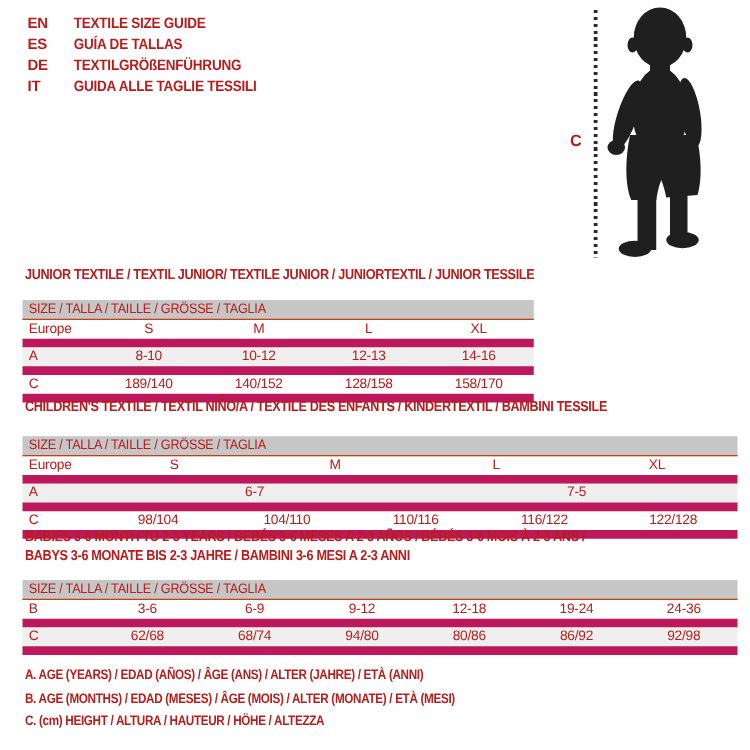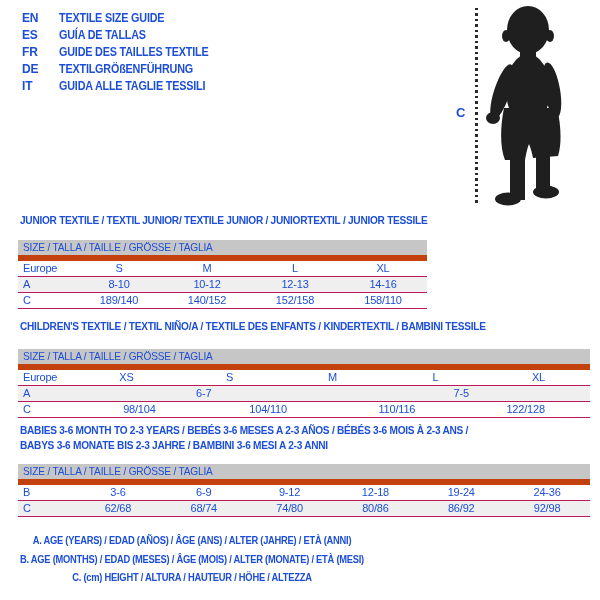--- a/index.html
+++ b/index.html
@@ -1,18 +1,18 @@
 <!DOCTYPE html>
 <html><head>
 <meta charset="utf-8">
 <style>
   html,body{margin:0;padding:0;background:#ffffff;}
   .page{
     position:relative;width:600px;height:600px;background:#ffffff;overflow:hidden;
-    font-family:"Liberation Sans","DejaVu Sans",sans-serif;color:#1d4ed8;
+    font-family:"Liberation Sans","DejaVu Sans",sans-serif;color:#b91c1c;
   }
   
   .lang-list{position:absolute;left:22px;top:9px;}
   .lang-row{display:flex;height:17px;align-items:center;}
   .lang-code{width:37px;font-weight:bold;font-size:12px;letter-spacing:-0.2px;flex:0 0 37px;}
   .lang-label{font-weight:bold;font-size:12px;letter-spacing:-0.2px;transform:scaleX(0.9);transform-origin:left center;white-space:nowrap;}
   
   .figure-label{position:absolute;left:456px;top:105px;font-weight:bold;font-size:13px;}
   .dash-line{
     position:absolute;left:475px;top:8px;width:2.5px;height:198px;
@@ -26,51 +26,47 @@
   .pos-children-title{left:20px;top:319px;}
   .pos-babies-title{left:20px;top:423px;}
   
   .tbl{position:absolute;font-size:11px;letter-spacing:-0.2px;}
   .cols5{width:409px;}
   .cols6{width:572px;}
   .cols7{width:572px;}
   .pos-junior-table{left:18px;top:240px;}
   .pos-children-table{left:18px;top:349px;}
   .pos-babies-table{left:18px;top:464px;}
-  .tbl-row{display:flex;height:15px;line-height:15px;border-bottom:1px solid #be185d;}
+  .tbl-row{display:flex;height:15px;line-height:15px;border-bottom:7px solid #be185d;}
   .tbl-row:nth-child(odd){background:#efefef;}
   .tbl-head{
-    height:15px;line-height:15px;background:#c6c6c6;border-bottom:6px solid #c2410c;
+    height:15px;line-height:15px;background:#c6c6c6;border-bottom:1px solid #c2410c;
     padding-left:5px;white-space:nowrap;overflow:hidden;
   }
   .head-text{display:inline-block;transform:scaleX(0.92);transform-origin:left center;}
   .cell{flex:1 1 0;text-align:center;white-space:nowrap;}
   .cell.label{flex:0 0 52px;text-align:left;padding-left:5px;}
   
-  .footnotes{position:absolute;left:20px;top:531px;text-align:center;}
+  .footnotes{position:absolute;left:20px;top:531px;}
   .footnote{font-weight:bold;font-size:11px;line-height:18.5px;letter-spacing:-0.3px;
     transform:scaleX(0.85);transform-origin:left top;white-space:nowrap;}
 </style>
 </head>
 <body>
 
 <div class="page">
 
   <div class="lang-list" id="langs">
       <div class="lang-row">
         <span class="lang-code">EN</span>
         <span class="lang-label">TEXTILE SIZE GUIDE</span>
       </div>
       <div class="lang-row">
         <span class="lang-code">ES</span>
         <span class="lang-label">GUÍA DE TALLAS</span>
-      </div>
-      <div class="lang-row">
-        <span class="lang-code">FR</span>
-        <span class="lang-label">GUIDE DES TAILLES TEXTILE</span>
       </div>
       <div class="lang-row">
         <span class="lang-code">DE</span>
         <span class="lang-label">TEXTILGRÖßENFÜHRUNG</span>
       </div>
       <div class="lang-row">
         <span class="lang-code">IT</span>
         <span class="lang-label">GUIDA ALLE TAGLIE TESSILI</span>
       </div>
     </div>
@@ -114,47 +110,47 @@
           <span class="cell label">A</span>
           <span class="cell">8-10</span>
           <span class="cell">10-12</span>
           <span class="cell">12-13</span>
           <span class="cell">14-16</span>
         </div>
         <div class="tbl-row">
           <span class="cell label">C</span>
           <span class="cell">189/140</span>
           <span class="cell">140/152</span>
-          <span class="cell">152/158</span>
-          <span class="cell">158/110</span>
+          <span class="cell">128/158</span>
+          <span class="cell">158/170</span>
         </div>
       </div>
       <div class="sec-title pos-children-title">
         <div>CHILDREN'S TEXTILE / TEXTIL NIÑO/A / TEXTILE DES ENFANTS / KINDERTEXTIL / BAMBINI TESSILE</div>
       </div>
       <div class="tbl cols6 pos-children-table">
         <div class="tbl-head"><span class="head-text">SIZE / TALLA / TAILLE / GRÖSSE / TAGLIA</span></div>
         <div class="tbl-row">
           <span class="cell label">Europe</span>
-          <span class="cell">XS</span>
           <span class="cell">S</span>
           <span class="cell">M</span>
           <span class="cell">L</span>
           <span class="cell">XL</span>
         </div>
         <div class="tbl-row">
           <span class="cell label">A</span>
           <span class="cell">6-7</span>
           <span class="cell">7-5</span>
         </div>
         <div class="tbl-row">
           <span class="cell label">C</span>
           <span class="cell">98/104</span>
           <span class="cell">104/110</span>
           <span class="cell">110/116</span>
+          <span class="cell">116/122</span>
           <span class="cell">122/128</span>
         </div>
       </div>
       <div class="sec-title pos-babies-title">
         <div>BABIES 3-6 MONTH TO 2-3 YEARS / BEBÉS 3-6 MESES A 2-3 AÑOS / BÉBÉS 3-6 MOIS À 2-3 ANS /</div>
         <div>BABYS 3-6 MONATE BIS 2-3 JAHRE / BAMBINI 3-6 MESI A 2-3 ANNI</div>
       </div>
       <div class="tbl cols7 pos-babies-table">
         <div class="tbl-head"><span class="head-text">SIZE / TALLA / TAILLE / GRÖSSE / TAGLIA</span></div>
         <div class="tbl-row">
@@ -163,21 +159,21 @@
           <span class="cell">6-9</span>
           <span class="cell">9-12</span>
           <span class="cell">12-18</span>
           <span class="cell">19-24</span>
           <span class="cell">24-36</span>
         </div>
         <div class="tbl-row">
           <span class="cell label">C</span>
           <span class="cell">62/68</span>
           <span class="cell">68/74</span>
-          <span class="cell">74/80</span>
+          <span class="cell">94/80</span>
           <span class="cell">80/86</span>
           <span class="cell">86/92</span>
           <span class="cell">92/98</span>
         </div>
       </div>
     </div>
 
   <div class="footnotes" id="footnotes">
       <div class="footnote">A. AGE (YEARS) / EDAD (AÑOS) / ÂGE (ANS) / ALTER (JAHRE) / ETÀ (ANNI)</div>
       <div class="footnote">B. AGE (MONTHS) / EDAD (MESES) / ÂGE (MOIS) / ALTER (MONATE) / ETÀ (MESI)</div>

